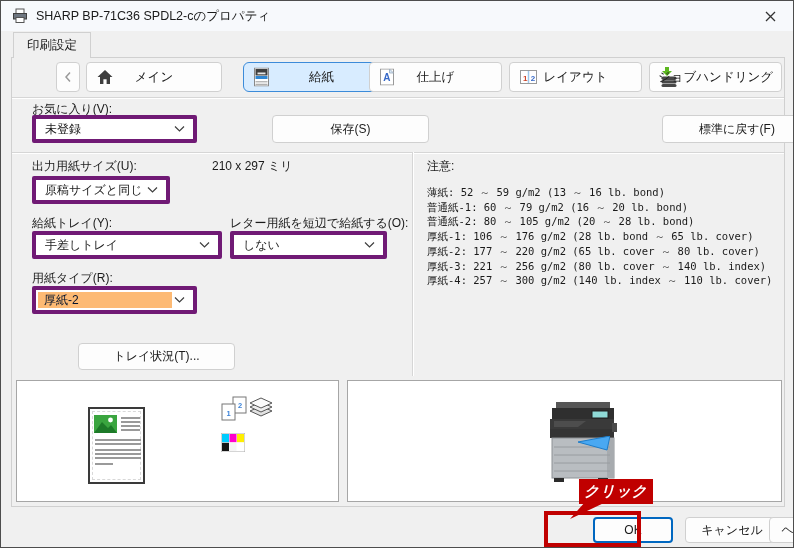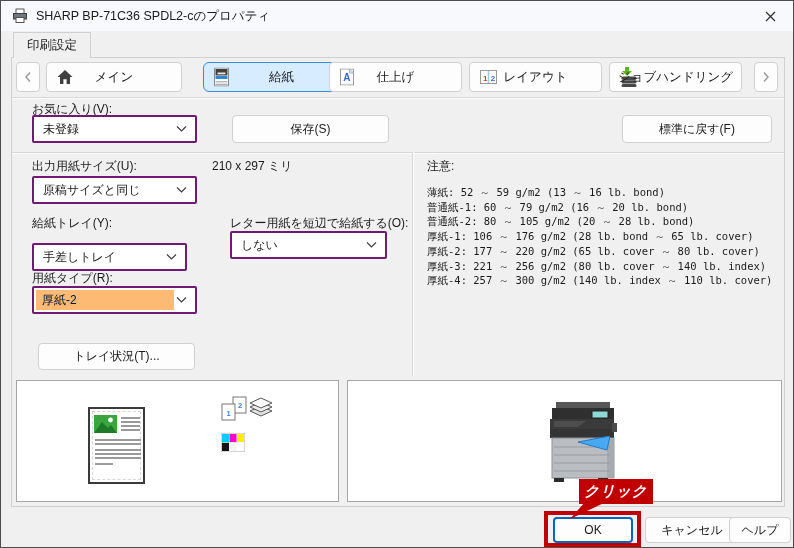--- a/index.html
+++ b/index.html
@@ -14,31 +14,31 @@
              align-items:center;justify-content:center;cursor:default;}
   
   .page-tab{position:absolute;left:12px;top:31px;height:26px;padding:0 13px;background:#f0f0f0;
             border:1px solid #d0d0d0;border-bottom:none;display:flex;align-items:center;
             z-index:3;font-size:12.5px;box-sizing:border-box;}
   
   .pane{position:absolute;left:10px;top:56px;width:774px;height:450px;border:1px solid #d0d0d0;
         background:#f0f0f0;box-sizing:border-box;z-index:1;}
   .btn{background:#fdfdfd;border:1px solid #d0d0d0;border-radius:4px;display:flex;
        align-items:center;justify-content:center;box-sizing:border-box;color:#1a1a1a;
-       white-space:nowrap;}
+       white-space:nowrap;margin-left:40px;}
   .nav-btn{position:absolute;top:4px;width:24px;height:30px;}
   .tab-btn{position:absolute;top:4px;height:30px;}
   .tab-btn .ticon{position:absolute;left:10px;top:50%;transform:translateY(-50%);}
   .tab-btn .tab-label{position:absolute;left:0;right:0;top:50%;transform:translateY(-50%);
                       text-align:center;font-size:12.5px;}
   .tab-btn.selected{background:#d8ecff;border:1.5px solid #3c8bd9;}
   .hr{position:absolute;left:0;right:0;height:1px;background:#d6d6d6;box-shadow:0 1px 0 #fff;}
   .vr{position:absolute;width:1px;background:#d6d6d6;box-shadow:1px 0 0 #fff;}
   .lbl{position:absolute;white-space:nowrap;font-size:12px;}
-  .combo{position:absolute;height:28px;background:#fff;border:2px solid #701a75;border-radius:2px;
+  .combo{position:absolute;height:28px;background:#fff;border:4px solid #701a75;border-radius:2px;
          box-sizing:border-box;}
   .combo-val{position:absolute;left:9px;top:50%;transform:translateY(-50%);white-space:nowrap;}
   .combo .cv{position:absolute;right:8px;top:50%;transform:translateY(-50%);}
   .combo-val.sel{left:2px;top:2px;bottom:2px;right:21px;transform:none;background:#fdba74;
                  display:flex;align-items:center;padding-left:6px;color:#04132e;}
   .push{position:absolute;height:28px;}
   .notes-title{position:absolute;white-space:nowrap;}
   .notes{position:absolute;font-family:"DejaVu Sans Mono","Liberation Mono",monospace;
          font-size:10.5px;line-height:14.7px;white-space:nowrap;color:#1a1a1a;}
   .panel{position:absolute;top:322px;height:122px;background:#fff;border:1px solid #a6a6a6;
@@ -159,30 +159,30 @@
     </div>
     <div class="btn push" style="left:610px;top:57px;width:150px;">
       <span>標準に戻す(F)</span>
     </div>
 
     <div class="hr" style="top:94px;"></div>
     <div class="vr" style="left:400px;top:94px;height:224px;"></div>
 
     <div class="lbl" style="left:20px;top:100px;">出力用紙サイズ(U):</div>
     <div class="lbl" style="left:200px;top:100px;">210 x 297 ミリ</div>
-    <div class="combo" style="left:20px;top:118px;width:165px;">
+    <div class="combo" style="left:20px;top:118px;width:138px;">
       <span class="combo-val">原稿サイズと同じ</span>
       <svg class="cv" width="11" height="6" viewBox="0 0 11 6">
         <polyline points="1,0.5 5.5,5 10,0.5" fill="none" stroke="#3f3f3f" stroke-width="1.2"></polyline>
       </svg>
     </div>
 
     <div class="lbl" style="left:20px;top:157px;">給紙トレイ(Y):</div>
     <div class="lbl" style="left:218px;top:157px;">レター用紙を短辺で給紙する(O):</div>
-    <div class="combo" style="left:20px;top:173px;width:155px;margin-top:12px;">
+    <div class="combo" style="left:20px;top:173px;width:190px;">
       <span class="combo-val">手差しトレイ</span>
       <svg class="cv" width="11" height="6" viewBox="0 0 11 6">
         <polyline points="1,0.5 5.5,5 10,0.5" fill="none" stroke="#3f3f3f" stroke-width="1.2"></polyline>
       </svg>
     </div>
     <div class="combo" style="left:218px;top:173px;width:157px;">
       <span class="combo-val">しない</span>
       <svg class="cv" width="11" height="6" viewBox="0 0 11 6">
         <polyline points="1,0.5 5.5,5 10,0.5" fill="none" stroke="#3f3f3f" stroke-width="1.2"></polyline>
       </svg>

